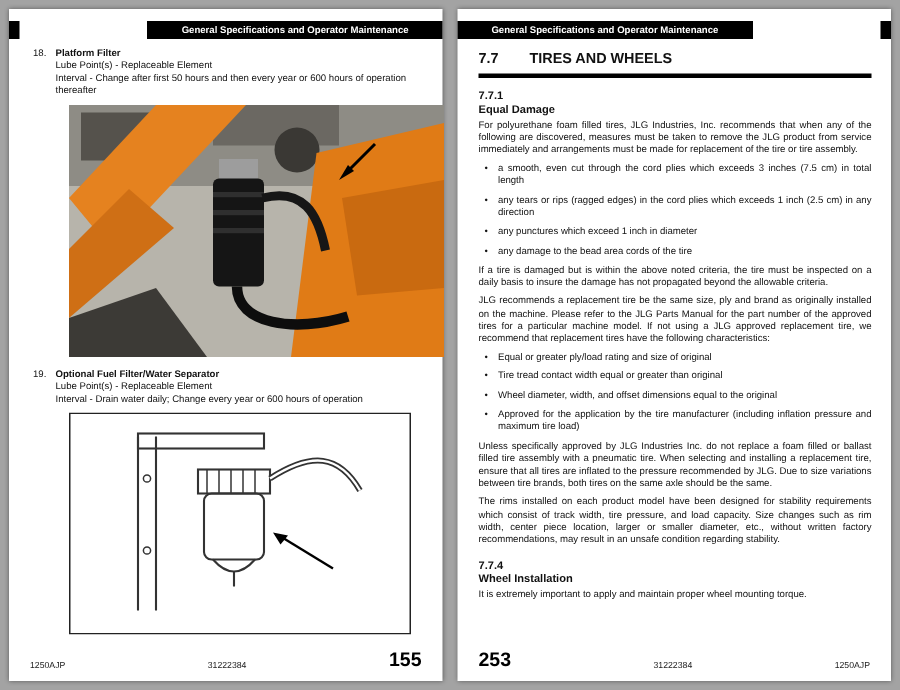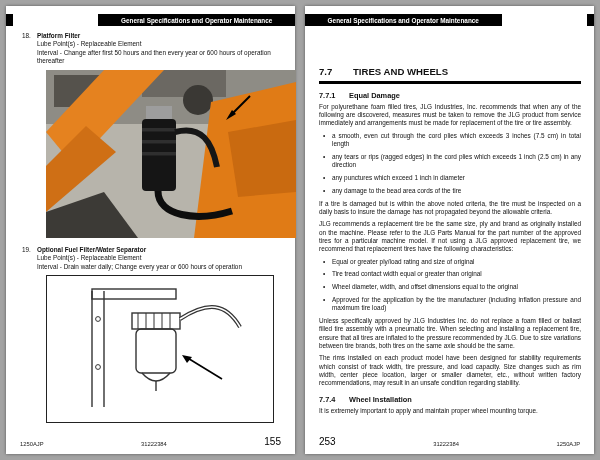--- a/index.html
+++ b/index.html
@@ -15,36 +15,36 @@
   .hdr-bar { position:absolute; height:12px; background:#000; color:#fff; font-size:6.4px; font-weight:bold; display:flex; align-items:center; justify-content:center; }
   .page.left  .hdr-bar { right:0; width:68%; }
   .page.right .hdr-bar { left:0; width:68%; }
   .hdr-tab { position:absolute; width:7px; height:12px; background:#000; }
   .page.left  .hdr-tab { left:0; }
   .page.right .hdr-tab { right:0; }
 
   
   .ftr { position:absolute; bottom:7px; left:14px; right:14px; display:flex; align-items:flex-end; font-size:5.8px; color:#222; }
   .ftr .c { flex:1; text-align:center; }
-  .ftr .pageno { font-weight:normal; font-size:10px; color:#000; }
+  .ftr .pageno { font-weight:bold; font-size:13px; color:#000; }
 
   
   .lcontent { position:absolute; top:26px; left:16px; right:12px; }
   .item { display:flex; font-size:6.4px; line-height:1.32; color:#111; margin-bottom:4px; }
   .item .num { width:15px; flex:none; }
   .item .tit { font-weight:bold; }
   .figwrap { margin:3px 0 8px 24px; }
   .figwrap svg { display:block; }
 
   
   .rcontent { position:absolute; top:26px; left:14px; right:13px; color:#111; }
   .sec-head { display:flex; align-items:baseline; font-weight:bold; font-size:9.6px; margin-top:2px; }
-  .sec-head .sec-num { width:34px; flex:none;margin-top:32px; }
+  .sec-head .sec-num { width:34px; flex:none; }
   .sec-rule { height:2.6px; background:#000; margin:4px 0 7px 0; }
-  .sub-head { display:flex; align-items:baseline; font-weight:bold; font-size:7.4px; margin:7px 0 3px 0; }
+  .sub-head { display:flex; align-items:baseline; font-weight:bold; font-size:7.4px; margin:7px 0 3px 0;flex-direction:column; }
   .sub-head .sub-num { width:30px; flex:none; }
   .rcontent p { font-size:6.4px; line-height:1.3; text-align:justify; margin:2px 0 4px 0; }
   .bullet { display:flex; font-size:6.4px; line-height:1.3; margin:0 0 4.5px 4px; }
   .bullet .b { width:9px; flex:none; }
   .bullet .bt { flex:1; text-align:justify; }
 </style>
 </head>
 <body>
 
 <div class="spread">

